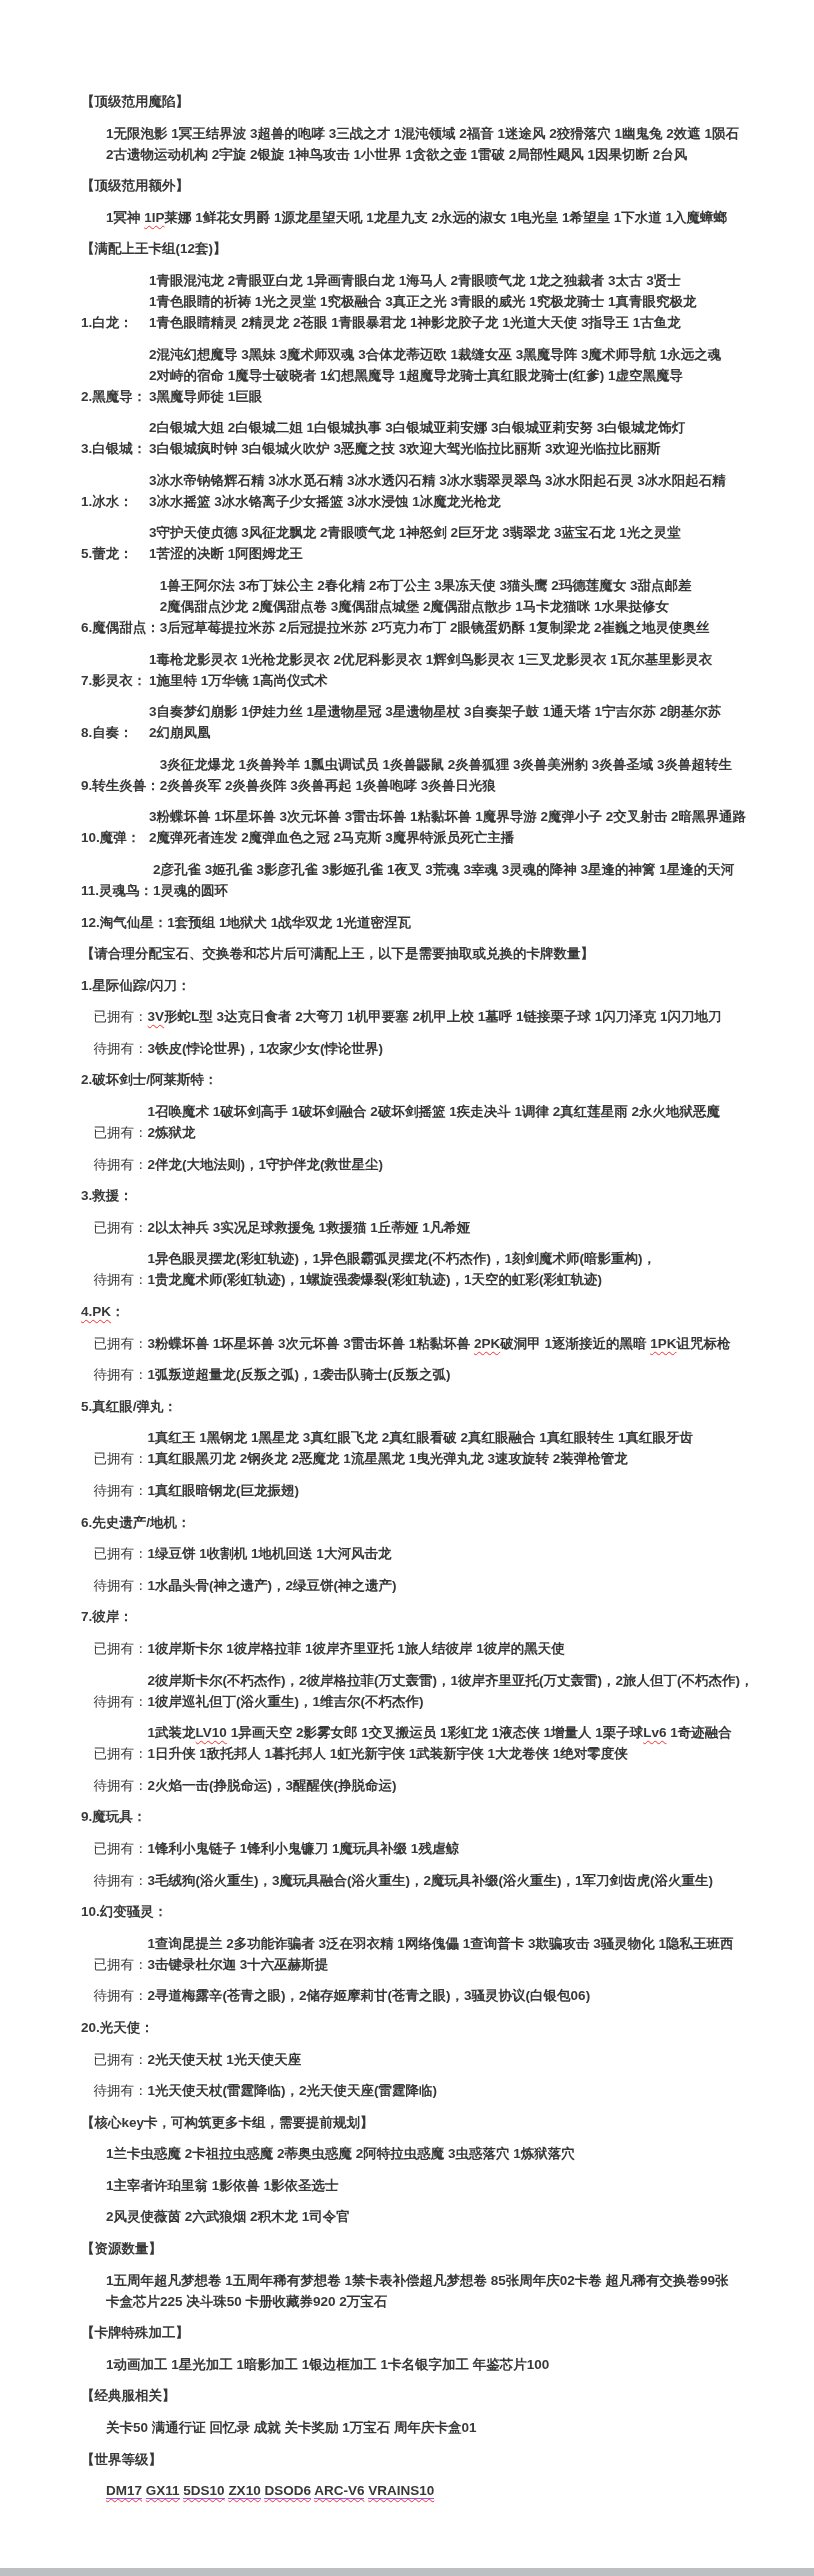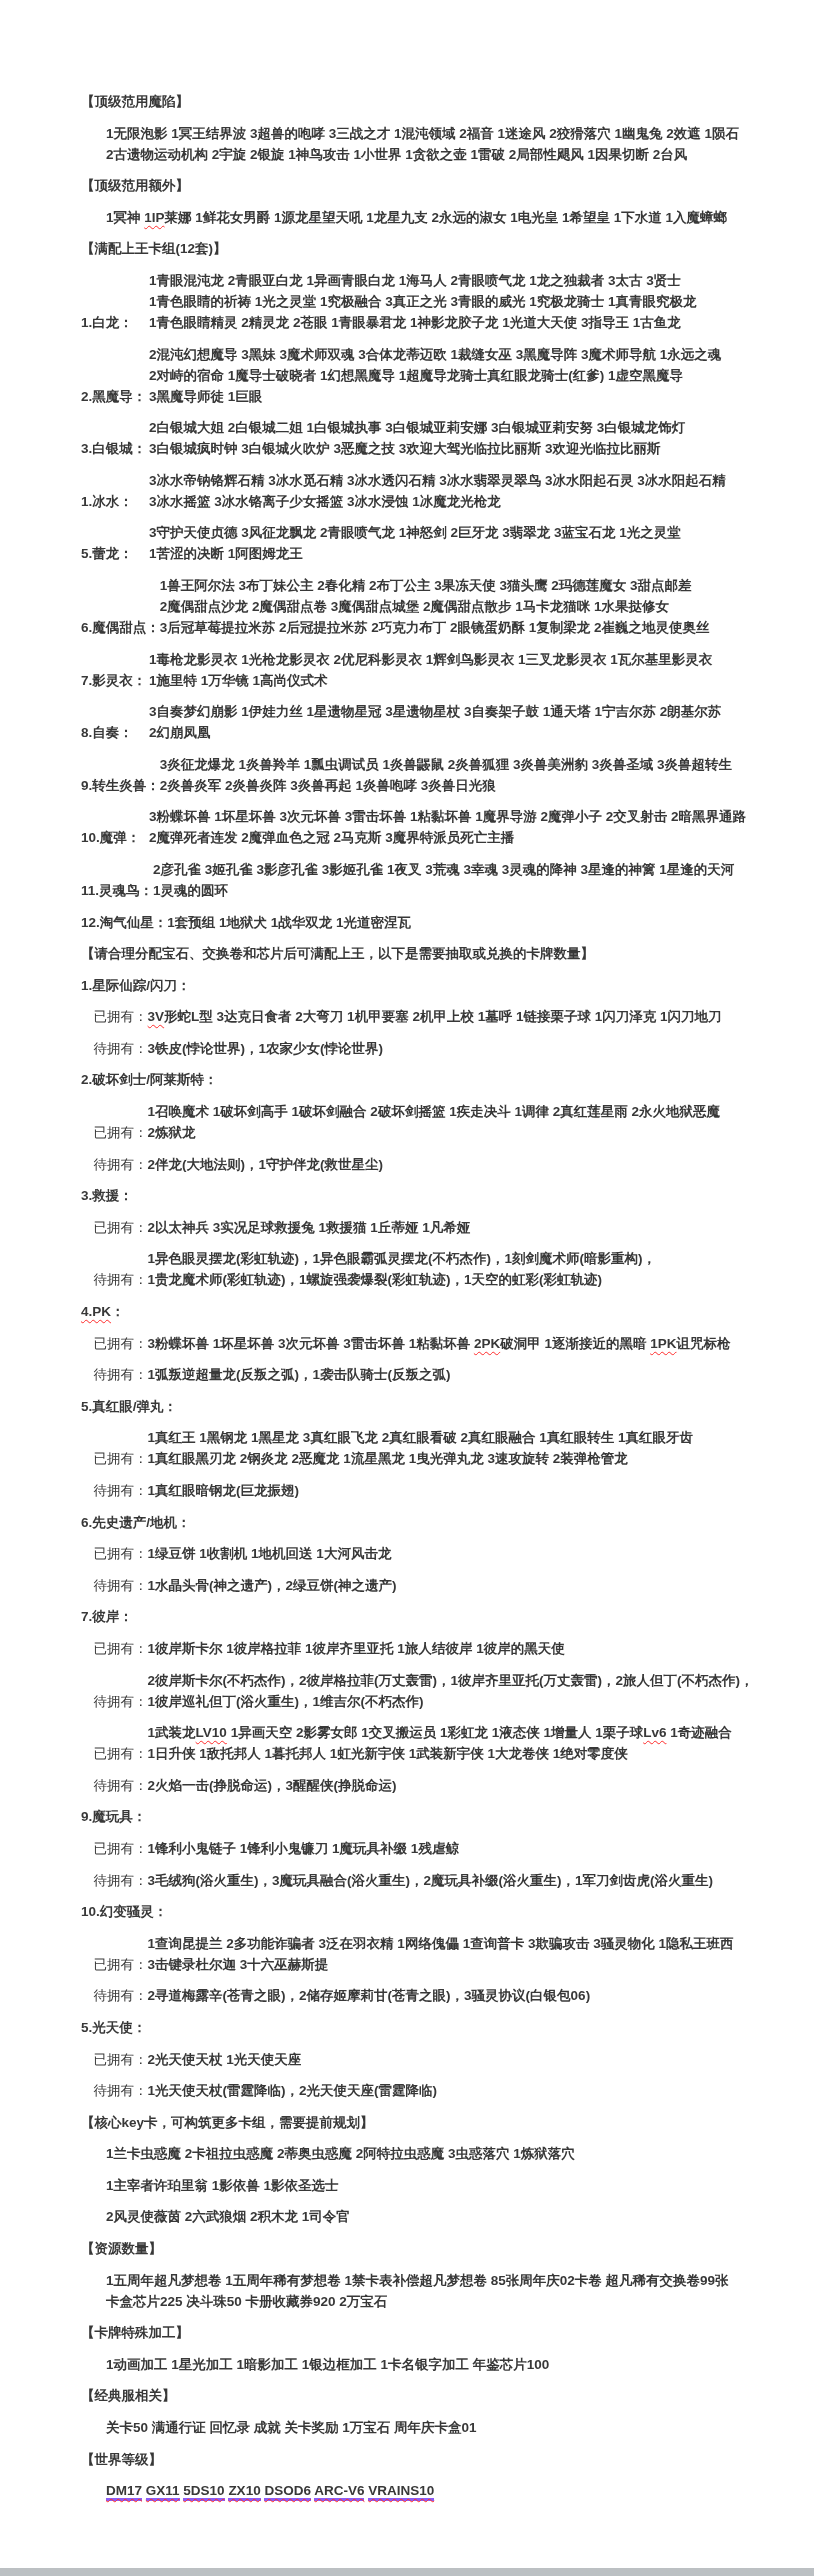--- a/index.html
+++ b/index.html
@@ -19,21 +19,21 @@
   .txt{flex:1 1 auto}
   .seg.b{font-weight:700}
   .seg.rg{font-weight:700}
   .seg.sq{
     text-decoration-line:underline;
     text-decoration-style:wavy;
     text-decoration-color:#ff2b2b;
     text-decoration-thickness:1px;
     text-underline-offset:2.9px;
   }
-  .seg.u{border-bottom:3px solid #8b5cf6}
+  .seg.u{border-bottom:1px solid #8b5cf6}
   #bottom-bar{position:absolute;left:0;right:0;bottom:0;height:7.7px;background:#bcc0c3}
 </style>
 </head>
 <body style="color: rgb(56, 56, 56);">
 
 <div id="doc">
     <div class="blk hd">
       <div class="ln"><span class="seg b">【顶级范用魔陷】</span></div>
     </div>
     <div class="blk para">
@@ -285,21 +285,21 @@
         <div class="ln"><span class="seg b">3击键录杜尔迦 3十六巫赫斯提</span></div>
       </div>
     </div>
     <div class="blk row kv">
       <span class="klbl">待拥有：</span>
       <div class="txt">
         <div class="ln"><span class="seg rg">2寻道梅露辛(</span><span class="seg b">苍青之眼</span><span class="seg rg">)，2储存姬摩莉甘(</span><span class="seg b">苍青之眼</span><span class="seg rg">)，3骚灵协议(</span><span class="seg b">白银包06</span><span class="seg rg">)</span></div>
       </div>
     </div>
     <div class="blk sec">
-      <div class="ln"><span class="seg b">5.光天使：</span></div>
+      <div class="ln"><span class="seg b">20.光天使：</span></div>
     </div>
     <div class="blk row kv">
       <span class="klbl">已拥有：</span>
       <div class="txt">
         <div class="ln"><span class="seg b">2光天使天杖 1光天使天座</span></div>
       </div>
     </div>
     <div class="blk row kv">
       <span class="klbl">待拥有：</span>
       <div class="txt">

